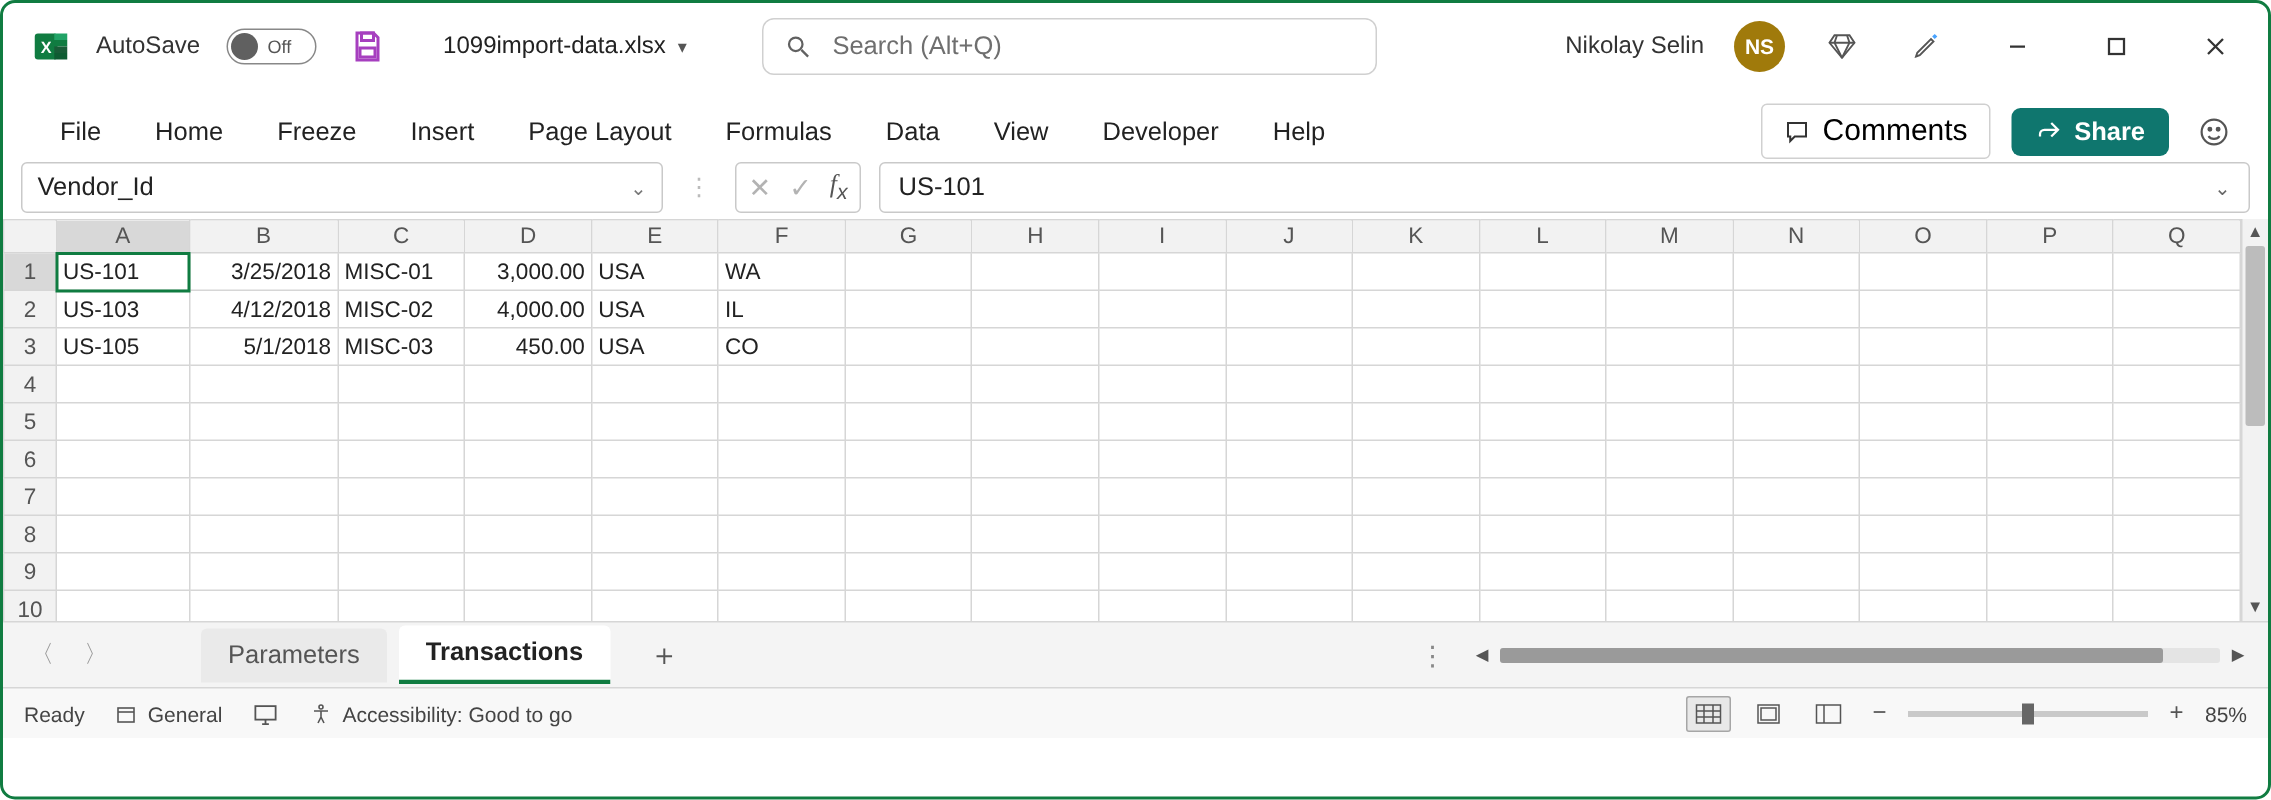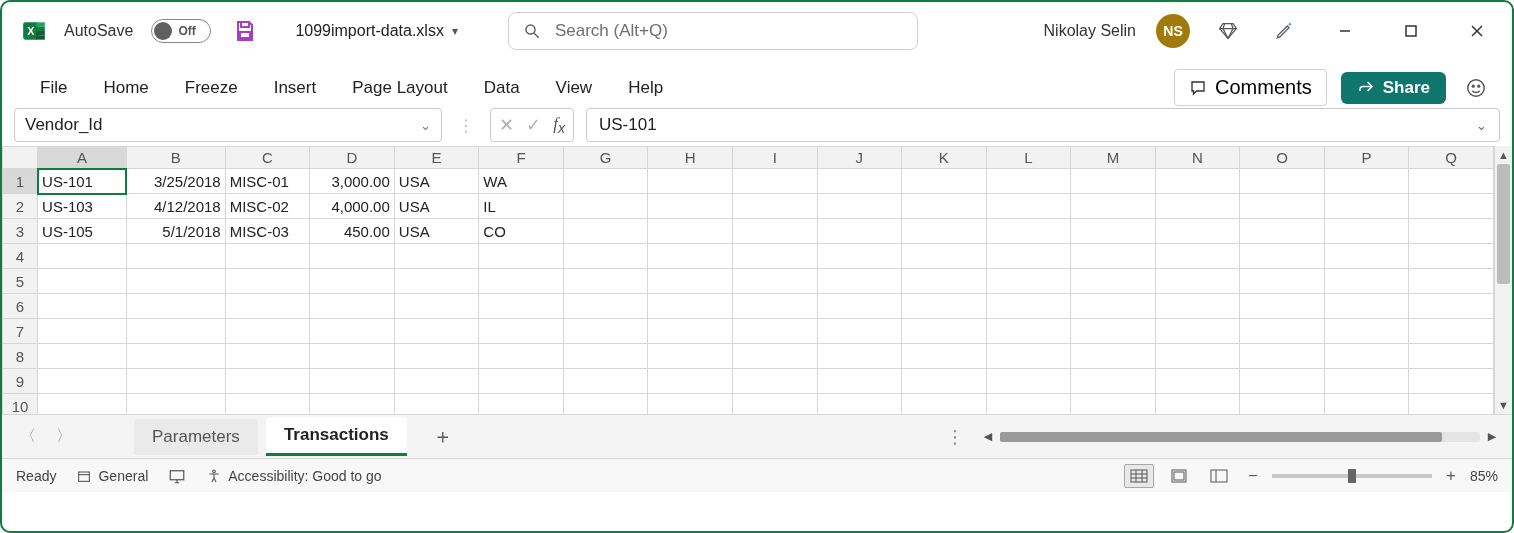--- a/index.html
+++ b/index.html
@@ -5,21 +5,21 @@
   * { box-sizing: border-box; margin: 0; padding: 0; font-family: "Segoe UI", Arial, sans-serif; }
   html, body { width: 1514px; height: 533px; overflow: hidden; }
   body { background: #fff; border: 2px solid #107c41; border-radius: 10px; }
 
   
   .titlebar { display: flex; align-items: center; height: 58px; padding: 0 12px 0 18px; gap: 10px; }
   .excel-icon { width: 28px; height: 28px; display:flex; align-items:center; justify-content:center; }
   .autosave-label { font-size: 16px; color:#333; margin-left:6px; }
   .autosave-toggle { width:60px; height:24px; border:1px solid #888; border-radius:12px; display:flex; align-items:center; padding:2px 2px; margin-left:8px; background:#fff; }
   .autosave-knob { width:18px; height:18px; border-radius:50%; background:#606060; }
-  .autosave-off { font-size:12px; color:#555; margin-left:6px;font-weight:bold; }
+  .autosave-off { font-size:12px; color:#555; margin-left:6px; }
   .save-icon { color:#a63fbf; margin-left:12px; width:24px; height:24px; }
   .filename { font-size:16px; color:#222; margin-left:28px; display:flex; align-items:center; gap:8px; }
   .filename .chev { font-size:12px; color:#555; }
   .searchbox { display:flex; align-items:center; width:410px; height:38px; border:1px solid #d0d0d0; border-radius:8px; padding:0 14px; background:#fff; margin-left:40px; }
   .searchbox svg { color:#616161; }
   .search-ph { margin-left:14px; font-size:17px; color:#6f6f6f; }
   .titlebar-right { display:flex; align-items:center; gap:20px; margin-left:auto; }
   .user-name { font-size:16px; color:#333; }
   .avatar { width:34px; height:34px; border-radius:50%; background:#a07a0b; color:#fff; display:flex; align-items:center; justify-content:center; font-size:14px; font-weight:600; }
   .tb-icon-btn { width:36px; height:36px; display:flex; align-items:center; justify-content:center; color:#555; cursor:pointer; }
@@ -165,22 +165,24 @@
       </div>
   </div>
 </div>
 
 <div class="ribbon">
   <div class="rtab file">File</div>
   <div class="rtab">Home</div>
   <div class="rtab">Freeze</div>
   <div class="rtab">Insert</div>
   <div class="rtab">Page Layout</div>
+  <div class="rtab">Formulas</div>
   <div class="rtab">Data</div>
   <div class="rtab">View</div>
+  <div class="rtab">Developer</div>
   <div class="rtab">Help</div>
   <div class="ribbon-right">
     <div class="comments-btn">
       <svg width="18" height="18" viewBox="0 0 24 24" fill="none" stroke="#333" stroke-width="1.8">
           <path d="M4 4h16v12H10l-4 4v-4H4z"></path>
         </svg>
       <span>Comments</span>
     </div>
     <div class="share-btn">
       <svg width="18" height="18" viewBox="0 0 24 24" fill="none" stroke="#fff" stroke-width="2">

